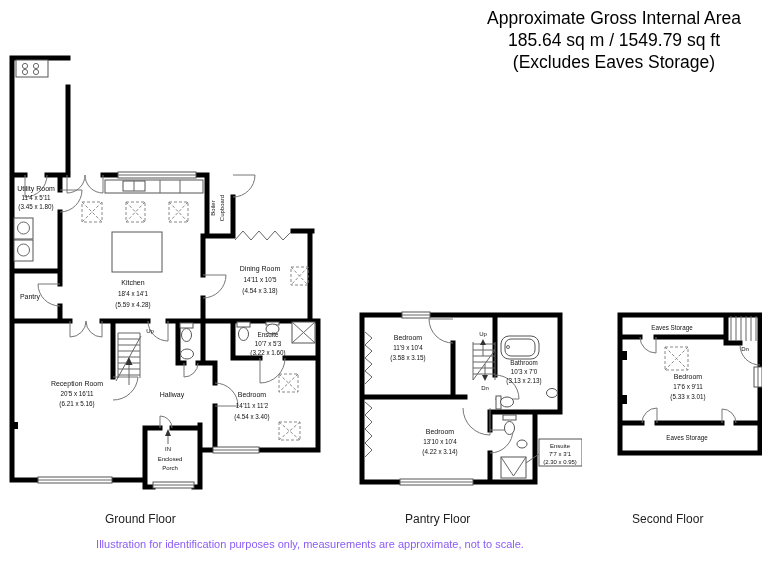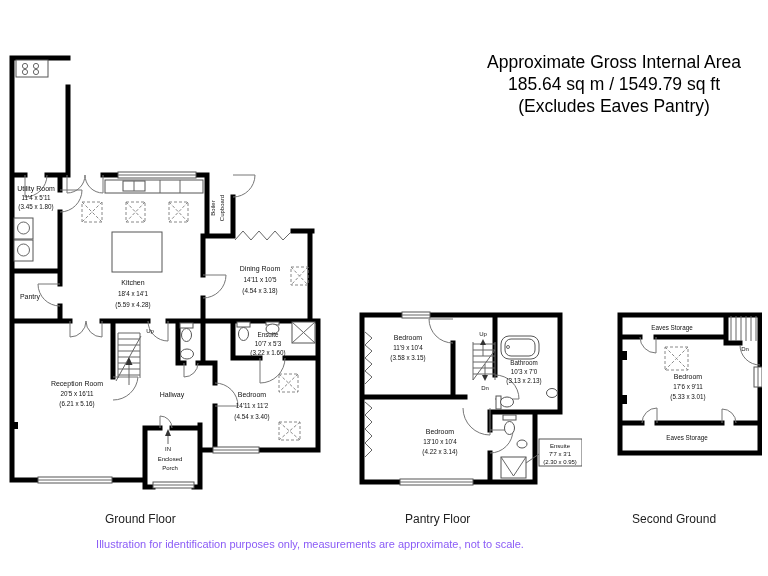--- a/index.html
+++ b/index.html
@@ -1,19 +1,19 @@
 <!DOCTYPE html>
 <html><head>
 <meta charset="utf-8">
 <style>
   html,body{margin:0;padding:0;background:#fff;}
   .stage{position:relative;width:768px;height:576px;background:#fff;overflow:hidden;
          font-family:"Liberation Sans",sans-serif;color:#000;}
   .header{position:absolute;top:8px;right:6px;width:296px;text-align:center;
-          font-size:17.5px;line-height:1.25;color:#000;margin-top:44px;}
+          font-size:17.5px;line-height:1.25;color:#000;}
   .floorplan{position:absolute;}
   .floor-label{position:absolute;font-size:12px;color:#222;text-align:left;width:120px;}
   .disclaimer{position:absolute;top:538px;left:60px;width:500px;text-align:center;
               font-size:11px;color:#8b5cf6;}
   svg text{font-family:"Liberation Sans",sans-serif;fill:#111;}
   .rn{font-size:7px;text-anchor:middle;}
   .rm{font-size:6.3px;text-anchor:middle;}
   .rs{font-size:6px;text-anchor:middle;}
   .w{stroke:#000;stroke-width:5;fill:none;stroke-linecap:square;}
   .t{stroke:#666;stroke-width:1;fill:none;}
@@ -25,21 +25,21 @@
   .arr{fill:#333;stroke:none;}
 </style>
 </head>
 <body>
 
 <div class="stage">
 
   <div class="header">
     <div>Approximate Gross Internal Area</div>
     <div>185.64 sq m / 1549.79 sq ft</div>
-    <div>(Excludes Eaves Pantry)</div>
+    <div>(Excludes Eaves Storage)</div>
   </div>
 
   <svg class="floorplan" style="left:0;top:40px" width="345" height="470" viewBox="0 0 345 470">
 
     <path class="w" d="
       M12,18 H68 M12,18 V440 M68,47 V135
       M12,135 H25 M47,135 H67 M103,135 H118 M196,135 H207
       M60,135 V150 M60,172 V231 M12,231 H60 M60,231 V244 M60,266 V281
       M12,281 H70 M102,281 H148 M168,281 H318
       M207,135 V196 M233,157 V196 M207,196 H233
@@ -331,16 +331,16 @@
       <text class="rn" x="76" y="76">Bedroom</text>
       <text class="rm" x="76" y="86">17'6 x 9'11</text>
       <text class="rm" x="76" y="96">(5.33 x 3.01)</text>
     </g>
     <text class="rm" x="75" y="137">Eaves Storage</text>
     <text class="rs" x="133" y="48">Dn</text>
   </svg>
 
   <div class="floor-label" style="left:105px;top:512px">Ground Floor</div>
   <div class="floor-label" style="left:405px;top:512px">Pantry Floor</div>
-  <div class="floor-label" style="left:632px;top:512px">Second Ground</div>
+  <div class="floor-label" style="left:632px;top:512px">Second Floor</div>
 
   <div class="disclaimer">Illustration for identification purposes only, measurements are approximate, not to scale.</div>
 </div>
 
 </body></html>

